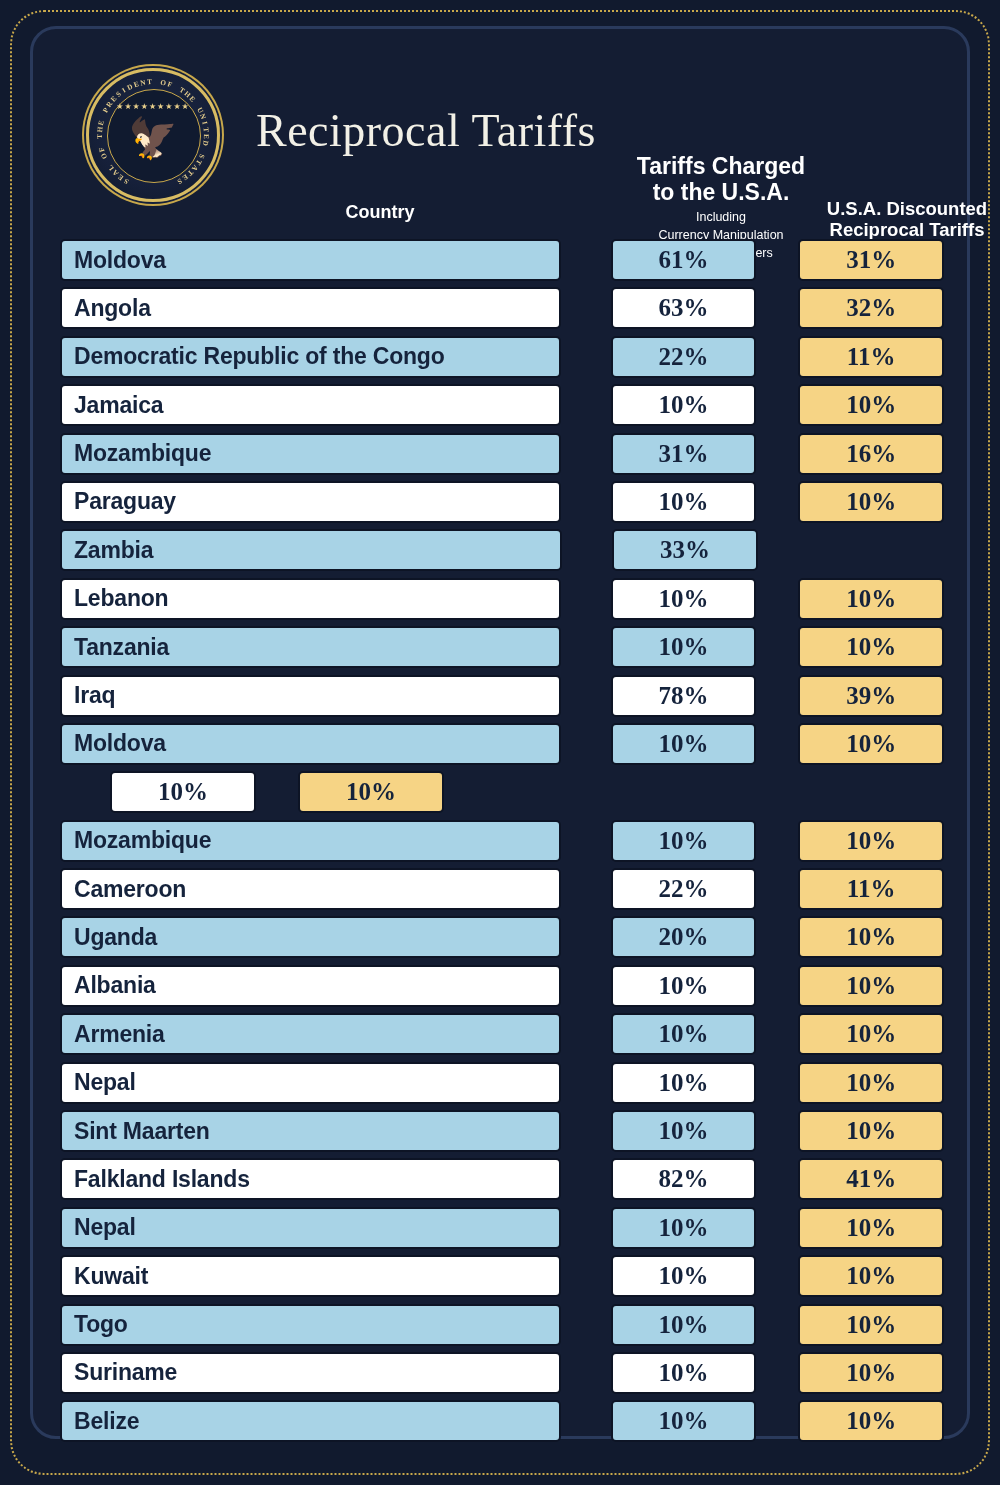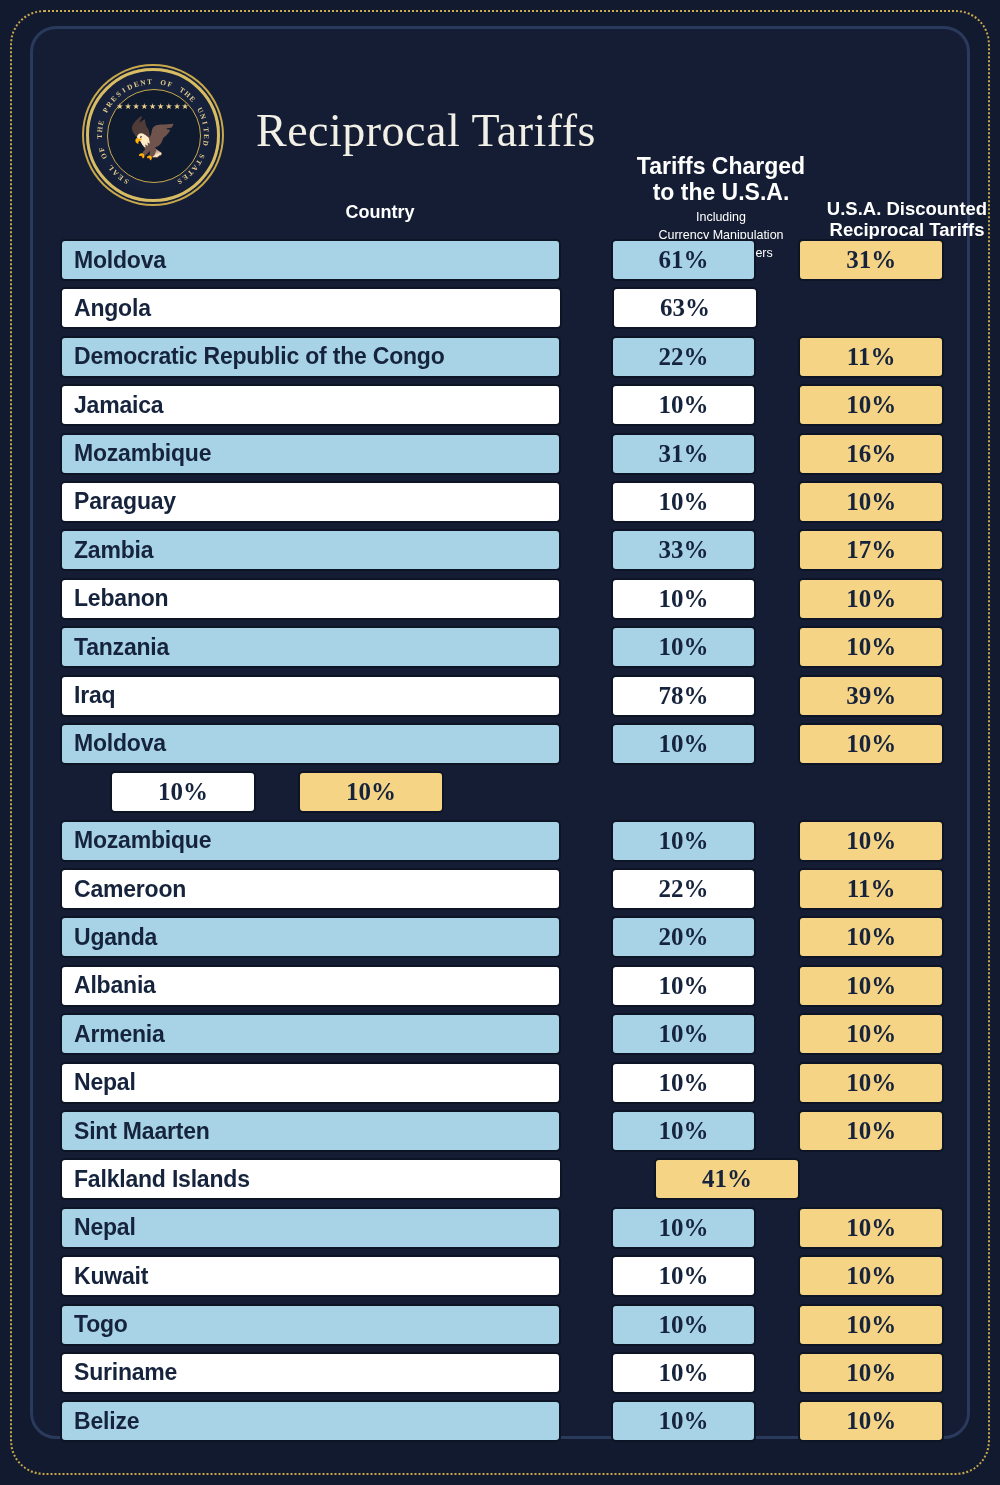--- a/index.html
+++ b/index.html
@@ -303,20 +303,21 @@
           <div class="spacer-a"></div>
           <div class="cell cell-charged light-blue">61%</div>
           <div class="spacer-b"></div>
           <div class="cell cell-discounted gold">31%</div>
         </div>
         <div class="row">
           <div class="cell cell-country white">Angola</div>
           <div class="spacer-a"></div>
           <div class="cell cell-charged white">63%</div>
           <div class="spacer-b"></div>
+          <div class="cell cell-discounted gold">32%</div>
         </div>
         <div class="row">
           <div class="cell cell-country light-blue">Democratic Republic of the Congo</div>
           <div class="spacer-a"></div>
           <div class="cell cell-charged light-blue">22%</div>
           <div class="spacer-b"></div>
           <div class="cell cell-discounted gold">11%</div>
         </div>
         <div class="row">
           <div class="cell cell-country white">Jamaica</div>
@@ -337,21 +338,20 @@
           <div class="spacer-a"></div>
           <div class="cell cell-charged white">10%</div>
           <div class="spacer-b"></div>
           <div class="cell cell-discounted gold">10%</div>
         </div>
         <div class="row">
           <div class="cell cell-country light-blue">Zambia</div>
           <div class="spacer-a"></div>
           <div class="cell cell-charged light-blue">33%</div>
           <div class="spacer-b"></div>
-          <div class="cell cell-discounted gold">17%</div>
         </div>
         <div class="row">
           <div class="cell cell-country white">Lebanon</div>
           <div class="spacer-a"></div>
           <div class="cell cell-charged white">10%</div>
           <div class="spacer-b"></div>
           <div class="cell cell-discounted gold">10%</div>
         </div>
         <div class="row">
           <div class="cell cell-country light-blue">Tanzania</div>
@@ -425,20 +425,21 @@
         <div class="row">
           <div class="cell cell-country light-blue">Sint Maarten</div>
           <div class="spacer-a"></div>
           <div class="cell cell-charged light-blue">10%</div>
           <div class="spacer-b"></div>
           <div class="cell cell-discounted gold">10%</div>
         </div>
         <div class="row">
           <div class="cell cell-country white">Falkland Islands</div>
           <div class="spacer-a"></div>
+          <div class="cell cell-charged white">82%</div>
           <div class="spacer-b"></div>
           <div class="cell cell-discounted gold">41%</div>
         </div>
         <div class="row">
           <div class="cell cell-country light-blue">Nepal</div>
           <div class="spacer-a"></div>
           <div class="cell cell-charged light-blue">10%</div>
           <div class="spacer-b"></div>
           <div class="cell cell-discounted gold">10%</div>
         </div>

